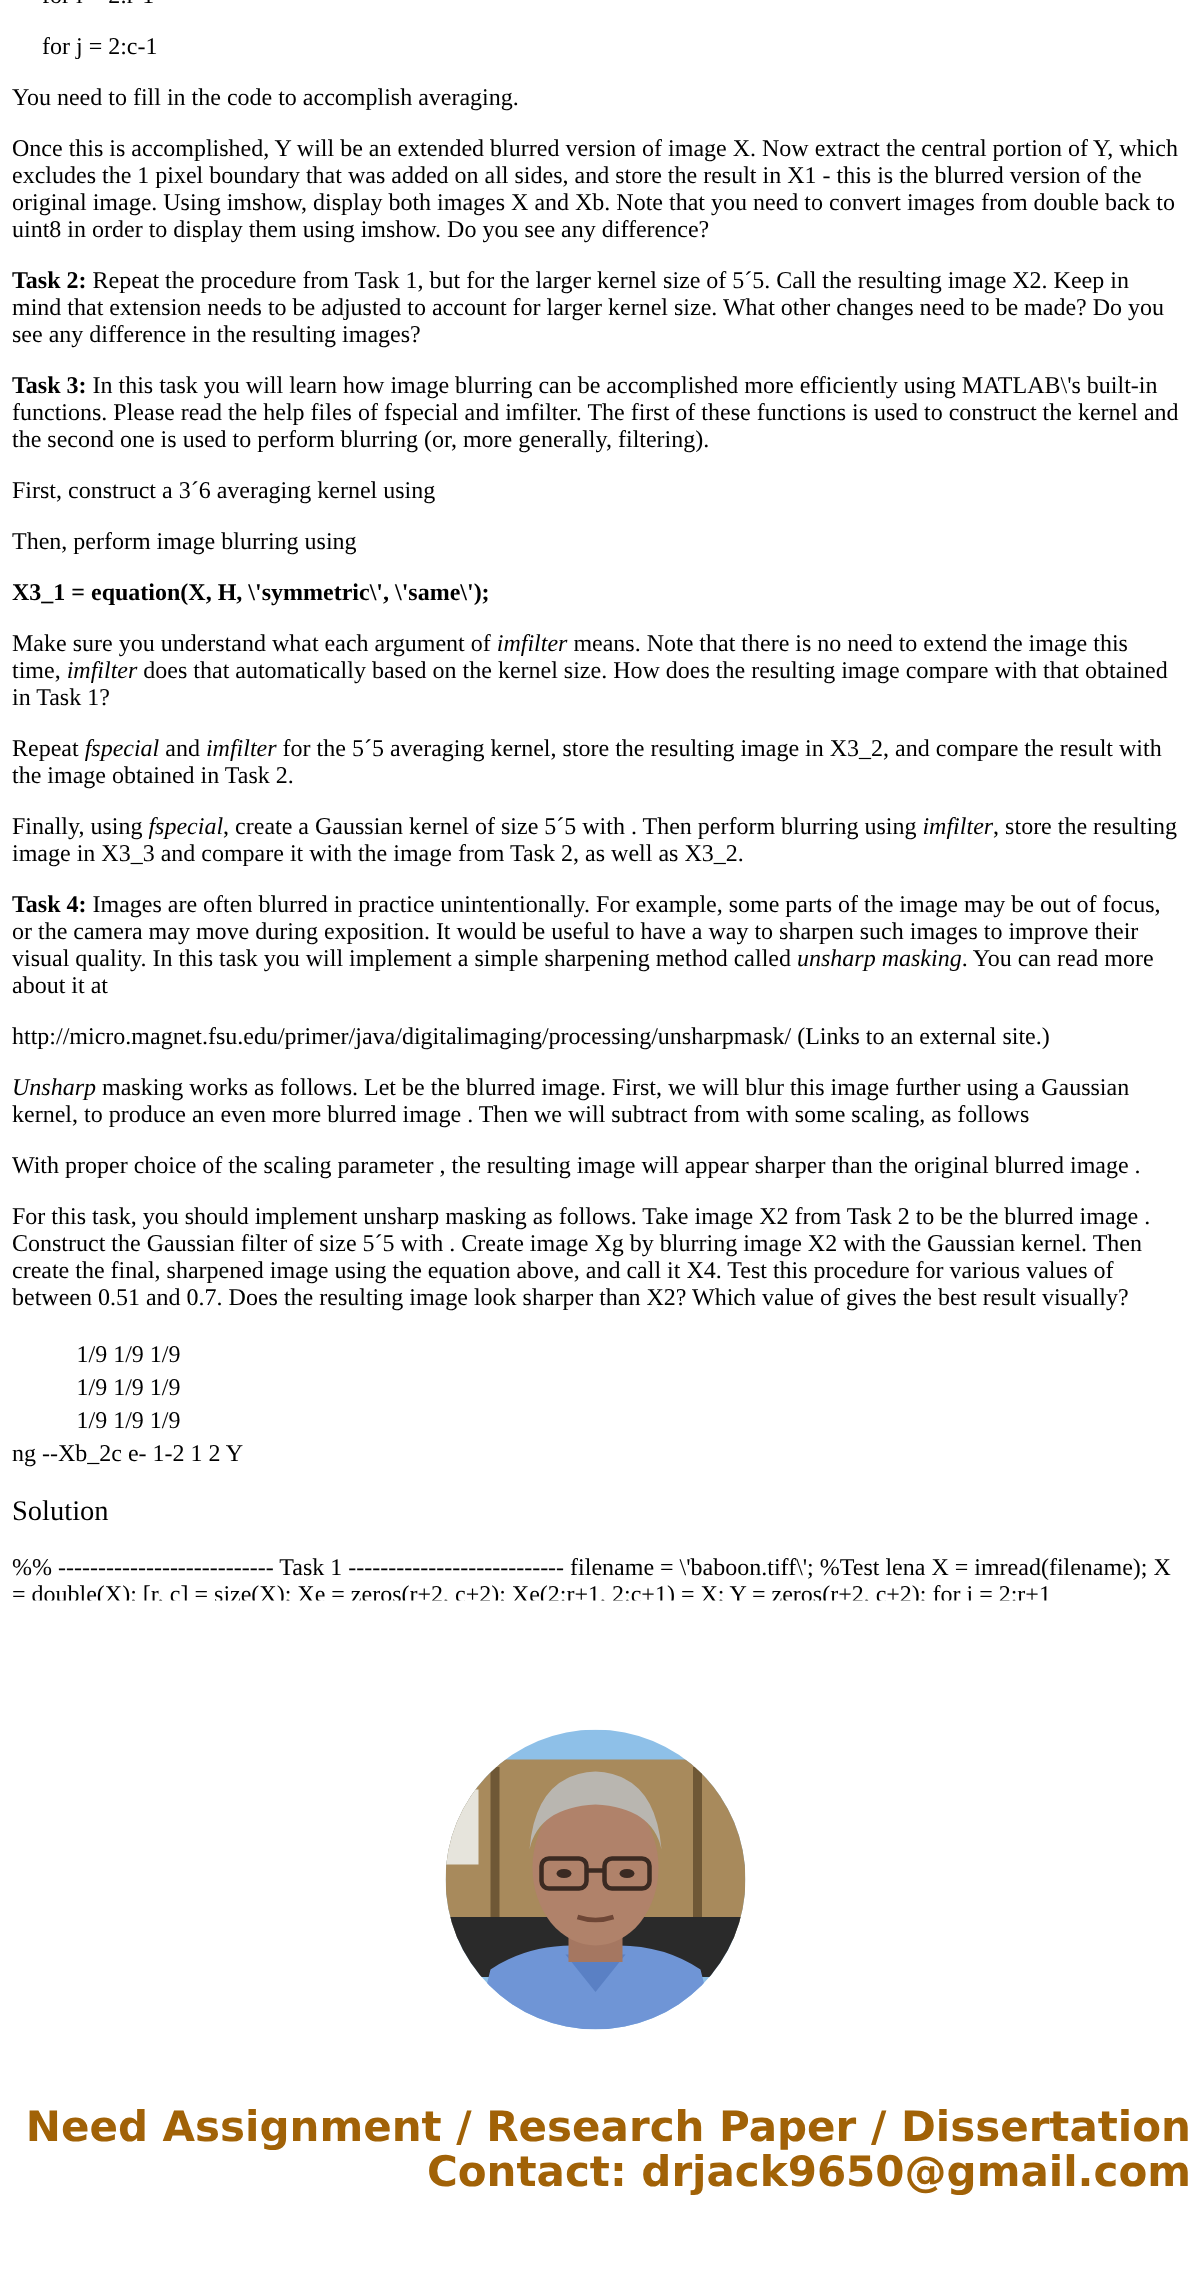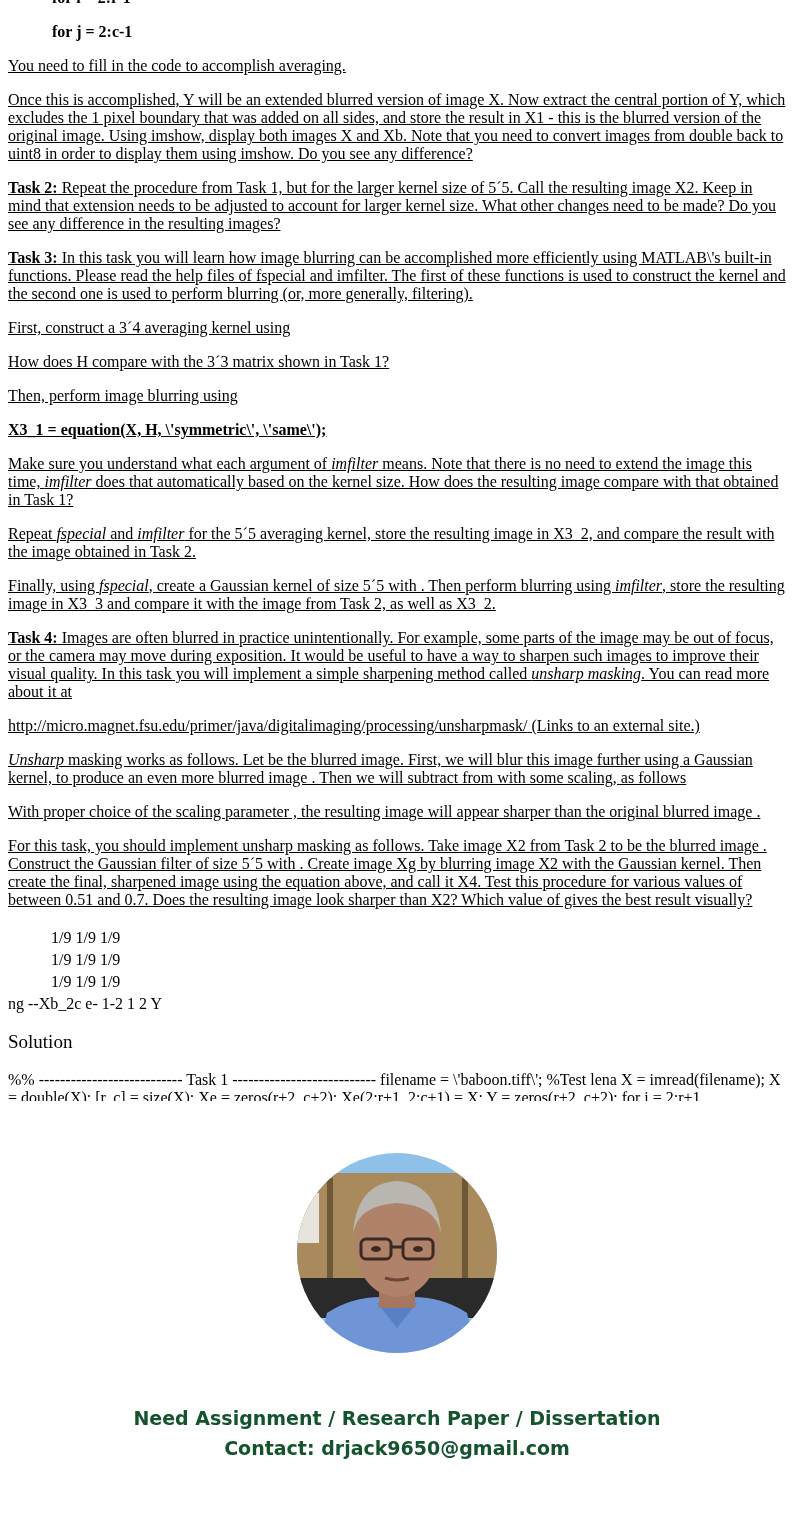--- a/index.html
+++ b/index.html
@@ -17,28 +17,27 @@
       color: #000000;
       line-height: 18px;
     }
     .content {
       position: absolute;
       left: 8px;
       top: -11px;
       width: 780px;
     }
     .code-line {
-      font-weight: bold;
-      margin: 0 0 16px 44px;
+      font-weight: normal;
+      margin: 0 0 16px 20px;
       line-height: 18px;
     }
     p {
       margin: 0 0 16px 0;
       line-height: 18px;
-      text-decoration: underline;
     }
     p.code {
       font-weight: bold;
     }
     .matrix {
       margin-top: 18px;
       margin-left: 40px;
     }
     .matrix-row {
       line-height: 22px;
@@ -68,48 +67,47 @@
       width: 200px;
       height: 200px;
       border-radius: 50%;
       overflow: hidden;
     }
     .promo {
       position: absolute;
       left: 0;
       top: 1403px;
       width: 794px;
-      text-align: center;
+      text-align: right;
       font-family: "DejaVu Sans", sans-serif;
       font-weight: bold;
-      font-size: 19px;
+      font-size: 28px;
       line-height: 30px;
-      color: #14532d;
+      color: #a16207;
     }
   </style>
 </head>
 <body>
 
 <div class="content">
 
   <div class="code-line">for i = 2:r-1</div>
   <div class="code-line">for j = 2:c-1</div>
 
   <p>You need to fill in the code to accomplish averaging.</p>
 
   <p>Once this is accomplished, Y will be an extended blurred version of image X. Now extract the central portion of Y, which excludes the 1 pixel boundary that was added on all sides, and store the result in X1 - this is the blurred version of the original image. Using imshow, display both images X and Xb. Note that you need to convert images from double back to uint8 in order to display them using imshow. Do you see any difference?</p>
 
   <p><b>Task 2:</b><span> Repeat the procedure from Task 1, but for the larger kernel size of 5´5. Call the resulting image X2. Keep in mind that extension needs to be adjusted to account for larger kernel size. What other changes need to be made? Do you see any difference in the resulting images?</span></p>
 
   <p><b>Task 3:</b><span> In this task you will learn how image blurring can be accomplished more efficiently using MATLAB\'s built-in functions. Please read the help files of fspecial and imfilter. The first of these functions is used to construct the kernel and the second one is used to perform blurring (or, more generally, filtering).</span></p>
 
-  <p>First, construct a 3´4 averaging kernel using</p>
+  <p>First, construct a 3´6 averaging kernel using</p>
 
 
-  <p>How does H compare with the 3´3 matrix shown in Task 1?</p>
 
   <p>Then, perform image blurring using</p>
 
   <p class="code">X3_1 = equation(X, H, \'symmetric\', \'same\');</p>
 
   <p><span>Make sure you understand what each argument of </span><i>imfilter</i><span> means. Note that there is no need to extend the image this time, </span><i>imfilter</i><span> does that automatically based on the kernel size. How does the resulting image compare with that obtained in Task 1?</span></p>
 
   <p><span>Repeat </span><i>fspecial</i><span> and </span><i>imfilter</i><span> for the 5´5 averaging kernel, store the resulting image in X3_2, and compare the result with the image obtained in Task 2.</span></p>
 
   <p><span>Finally, using </span><i>fspecial</i><span>, create a Gaussian kernel of size 5´5 with . Then perform blurring using </span><i>imfilter</i><span>, store the resulting image in X3_3 and compare it with the image from Task 2, as well as X3_2.</span></p>

